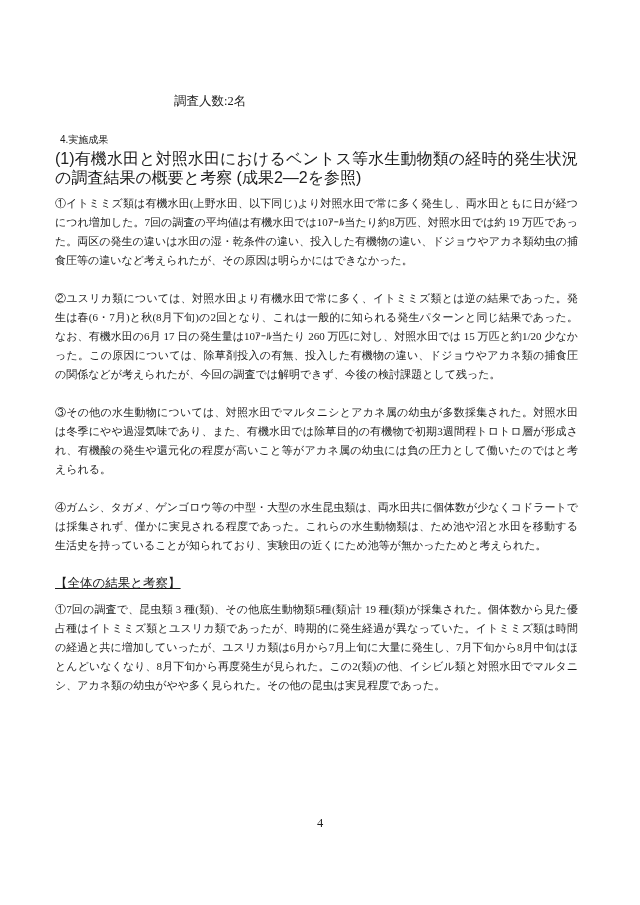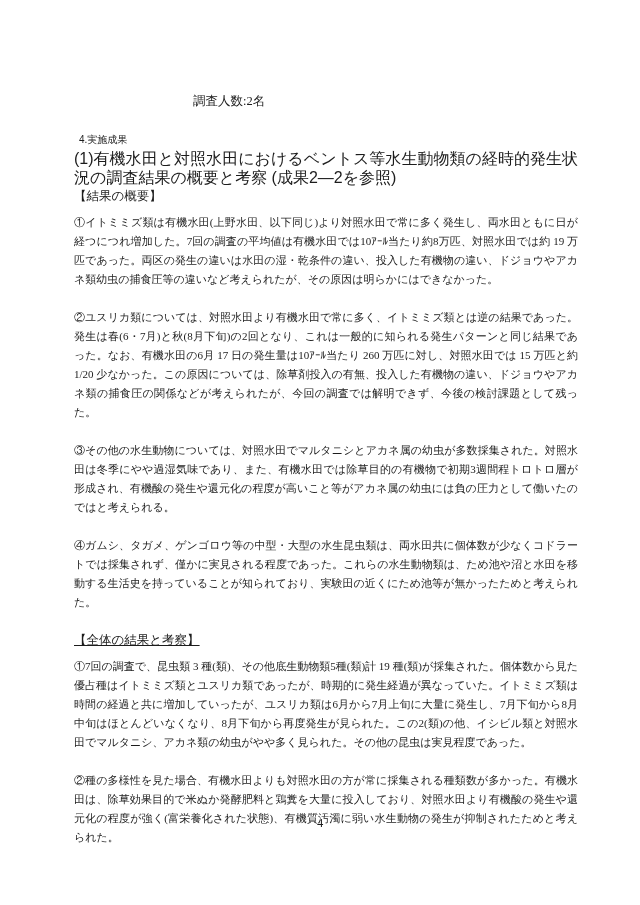--- a/index.html
+++ b/index.html
@@ -7,21 +7,21 @@
     padding: 0;
     background: #ffffff;
   }
   .page {
     position: relative;
     width: 640px;
     height: 905px;
     box-sizing: border-box;
     background: #ffffff;
     color: #1c1c1c;
-    padding: 92px 62px 0 74px;
+    padding: 92px 62px 0 55px;
     overflow: hidden;
   }
   .serif {
     font-family: "Liberation Serif", "DejaVu Serif", serif;
   }
   .sans {
     font-family: "Liberation Sans", "DejaVu Sans", sans-serif;
   }
   .note {
     font-size: 12.5px;
@@ -74,30 +74,28 @@
 </head>
 <body>
 
 <div class="page">
   <p class="serif note">調査人数:2名</p>
 
   <p class="sans h-section">4.実施成果</p>
 
   <p class="sans h-sub">(1)有機水田と対照水田におけるベントス等水生動物類の経時的発生状況の調査結果の概要と考察 (成果2―2を参照)</p>
 
-  <p class="serif block-label">【結果の概要】</p>
 
   <p class="serif para">①イトミミズ類は有機水田(上野水田、以下同じ)より対照水田で常に多く発生し、両水田ともに日が経つにつれ増加した。7回の調査の平均値は有機水田では10ｱｰﾙ当たり約8万匹、対照水田では約 19 万匹であった。両区の発生の違いは水田の湿・乾条件の違い、投入した有機物の違い、ドジョウやアカネ類幼虫の捕食圧等の違いなど考えられたが、その原因は明らかにはできなかった。</p>
 
   <p class="serif para">②ユスリカ類については、対照水田より有機水田で常に多く、イトミミズ類とは逆の結果であった。発生は春(6・7月)と秋(8月下旬)の2回となり、これは一般的に知られる発生パターンと同じ結果であった。なお、有機水田の6月 17 日の発生量は10ｱｰﾙ当たり 260 万匹に対し、対照水田では 15 万匹と約1/20 少なかった。この原因については、除草剤投入の有無、投入した有機物の違い、ドジョウやアカネ類の捕食圧の関係などが考えられたが、今回の調査では解明できず、今後の検討課題として残った。</p>
 
   <p class="serif para">③その他の水生動物については、対照水田でマルタニシとアカネ属の幼虫が多数採集された。対照水田は冬季にやや過湿気味であり、また、有機水田では除草目的の有機物で初期3週間程トロトロ層が形成され、有機酸の発生や還元化の程度が高いこと等がアカネ属の幼虫には負の圧力として働いたのではと考えられる。</p>
 
   <p class="serif para">④ガムシ、タガメ、ゲンゴロウ等の中型・大型の水生昆虫類は、両水田共に個体数が少なくコドラートでは採集されず、僅かに実見される程度であった。これらの水生動物類は、ため池や沼と水田を移動する生活史を持っていることが知られており、実験田の近くにため池等が無かったためと考えられた。</p>
 
   <p class="serif block-label overall-label">【全体の結果と考察】</p>
 
   <p class="serif para">①7回の調査で、昆虫類 3 種(類)、その他底生動物類5種(類)計 19 種(類)が採集された。個体数から見た優占種はイトミミズ類とユスリカ類であったが、時期的に発生経過が異なっていた。イトミミズ類は時間の経過と共に増加していったが、ユスリカ類は6月から7月上旬に大量に発生し、7月下旬から8月中旬はほとんどいなくなり、8月下旬から再度発生が見られた。この2(類)の他、イシビル類と対照水田でマルタニシ、アカネ類の幼虫がやや多く見られた。その他の昆虫は実見程度であった。</p>
 
-  <p class="serif para last">②種の多様性を見た場合、有機水田よりも対照水田の方が常に採集される種類数が多かった。有機水田は、除草効果目的で米ぬか発酵肥料と鶏糞を大量に投入しており、対照水田より有機酸の発生や還元化の程度が強く(富栄養化された状態)、有機質汚濁に弱い水生動物の発生が抑制されたためと考えられた。</p>
 
   <div class="serif page-num">4</div>
 </div>
 
 </body></html>

